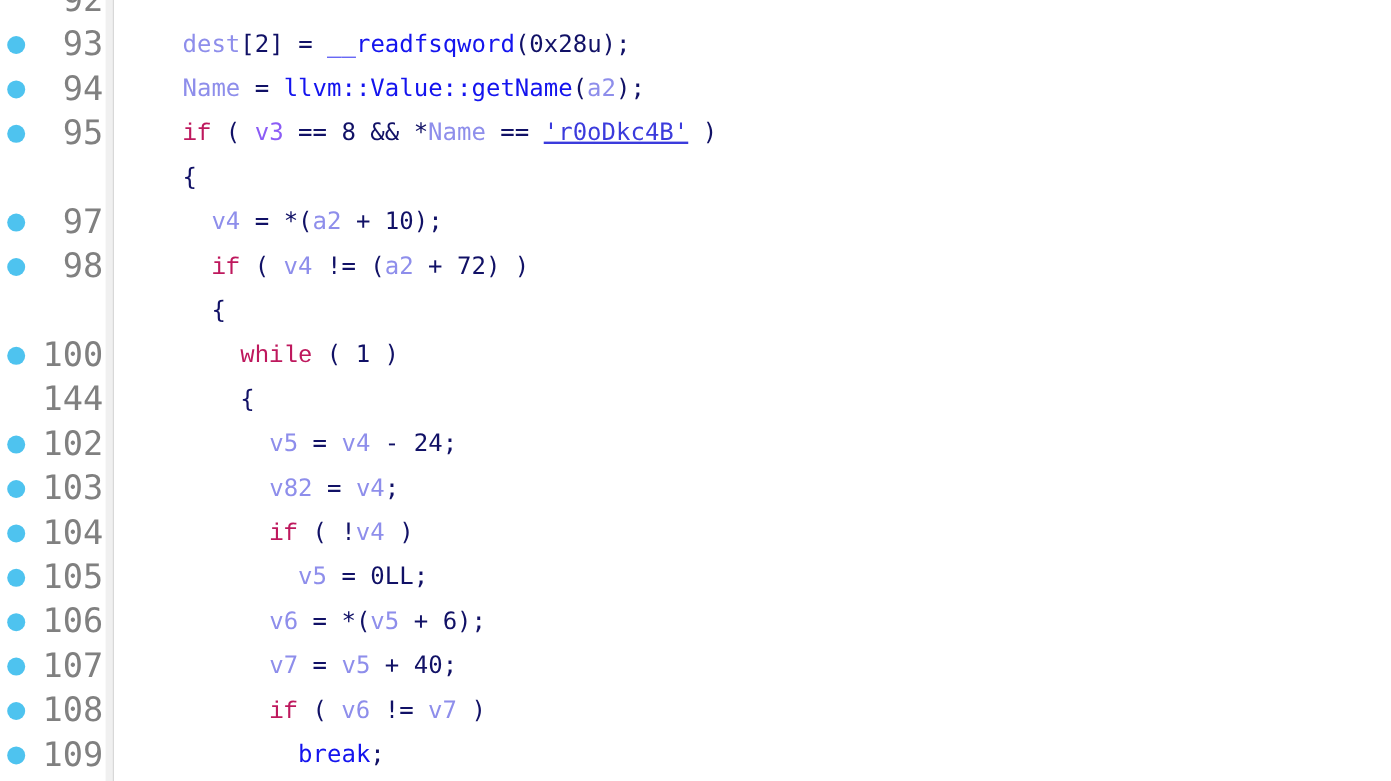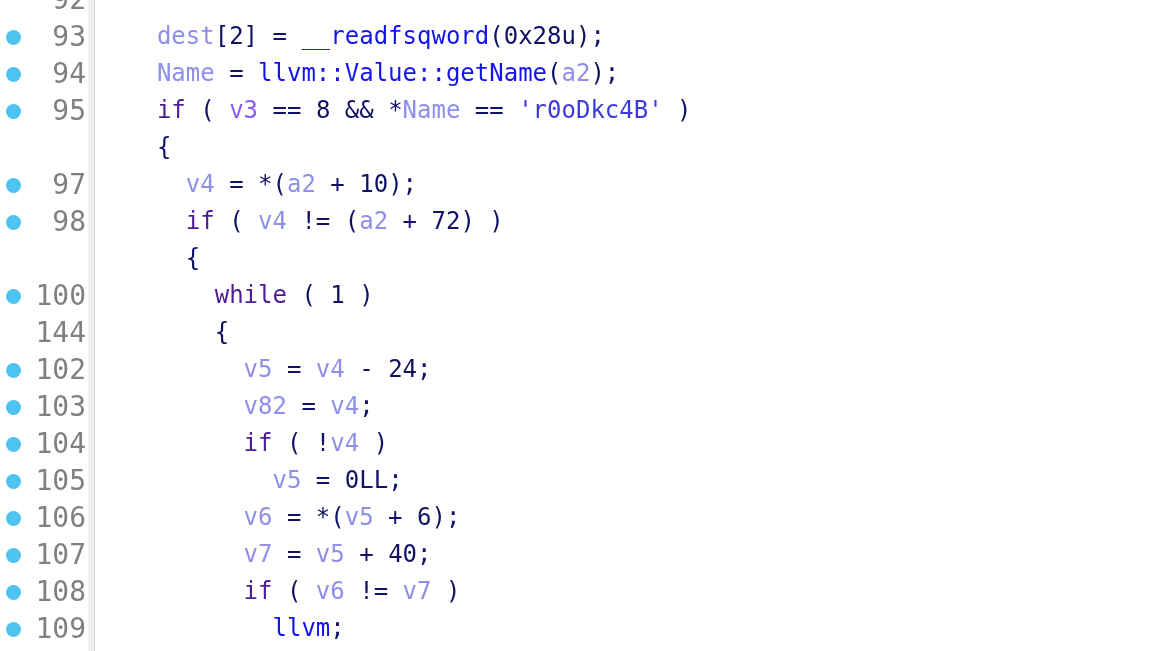--- a/index.html
+++ b/index.html
@@ -83,33 +83,33 @@
     font-size: 28px;
     line-height: 37px;
     letter-spacing: 0px;
   }
 
   .code {
     position: absolute;
     left: 128px;
     top: 0;
     font-family: "DejaVu Sans Mono", monospace;
-    font-size: 24px;
+    font-size: 20px;
     line-height: 37px;
     white-space: pre;
   }
 
   
   .t-plain   { color: #111166; }   
-  .t-kw      { color: #4c1d95; }   
+  .t-kw      { color: #be185d; font-family: Liberation Mono, monospace; }   
   .t-flow    { color: #1414ee; }   
   .t-func    { color: #1414ee; }   
   .t-var     { color: #8e8eeb; }   
   .t-hl      { color: #8b5cf6; }   
-  .t-str     { color: #3b3bdc; }   
+  .t-str     { color: #3b3bdc; text-decoration: underline; }   
   .t-num     { color: #111166; }
 </style>
 </head>
 <body>
 
 <div id="editor">
 
   <div id="gutter">
     <div id="gutter-divider"></div>
     <div id="gutter-divider-line"></div>
@@ -126,16 +126,16 @@
       <div class="row" style="position: absolute; left: 0px; top: 240px; width: 1159px;"><span class="code"><span class="t-plain">    {</span></span></div>
       <div class="row" style="position: absolute; left: 0px; top: 277px; width: 1159px;"><span class="marker-dot" style="background: rgb(78, 195, 239);"></span><span class="line-no" style="color: rgb(128, 128, 128);">100</span><span class="code"><span class="t-plain">      </span><span class="t-kw">while</span><span class="t-plain"> ( </span><span class="t-num">1</span><span class="t-plain"> )</span></span></div>
       <div class="row" style="position: absolute; left: 0px; top: 314px; width: 1159px;"><span class="line-no" style="color: rgb(128, 128, 128);">144</span><span class="code"><span class="t-plain">      {</span></span></div>
       <div class="row" style="position: absolute; left: 0px; top: 351px; width: 1159px;"><span class="marker-dot" style="background: rgb(78, 195, 239);"></span><span class="line-no" style="color: rgb(128, 128, 128);">102</span><span class="code"><span class="t-plain">        </span><span class="t-var">v5</span><span class="t-plain"> = </span><span class="t-var">v4</span><span class="t-plain"> - </span><span class="t-num">24</span><span class="t-plain">;</span></span></div>
       <div class="row" style="position: absolute; left: 0px; top: 388px; width: 1159px;"><span class="marker-dot" style="background: rgb(78, 195, 239);"></span><span class="line-no" style="color: rgb(128, 128, 128);">103</span><span class="code"><span class="t-plain">        </span><span class="t-var">v82</span><span class="t-plain"> = </span><span class="t-var">v4</span><span class="t-plain">;</span></span></div>
       <div class="row" style="position: absolute; left: 0px; top: 425px; width: 1159px;"><span class="marker-dot" style="background: rgb(78, 195, 239);"></span><span class="line-no" style="color: rgb(128, 128, 128);">104</span><span class="code"><span class="t-plain">        </span><span class="t-kw">if</span><span class="t-plain"> ( !</span><span class="t-var">v4</span><span class="t-plain"> )</span></span></div>
       <div class="row" style="position: absolute; left: 0px; top: 462px; width: 1159px;"><span class="marker-dot" style="background: rgb(78, 195, 239);"></span><span class="line-no" style="color: rgb(128, 128, 128);">105</span><span class="code"><span class="t-plain">          </span><span class="t-var">v5</span><span class="t-plain"> = </span><span class="t-num">0LL</span><span class="t-plain">;</span></span></div>
       <div class="row" style="position: absolute; left: 0px; top: 499px; width: 1159px;"><span class="marker-dot" style="background: rgb(78, 195, 239);"></span><span class="line-no" style="color: rgb(128, 128, 128);">106</span><span class="code"><span class="t-plain">        </span><span class="t-var">v6</span><span class="t-plain"> = *(</span><span class="t-var">v5</span><span class="t-plain"> + </span><span class="t-num">6</span><span class="t-plain">);</span></span></div>
       <div class="row" style="position: absolute; left: 0px; top: 536px; width: 1159px;"><span class="marker-dot" style="background: rgb(78, 195, 239);"></span><span class="line-no" style="color: rgb(128, 128, 128);">107</span><span class="code"><span class="t-plain">        </span><span class="t-var">v7</span><span class="t-plain"> = </span><span class="t-var">v5</span><span class="t-plain"> + </span><span class="t-num">40</span><span class="t-plain">;</span></span></div>
       <div class="row" style="position: absolute; left: 0px; top: 573px; width: 1159px;"><span class="marker-dot" style="background: rgb(78, 195, 239);"></span><span class="line-no" style="color: rgb(128, 128, 128);">108</span><span class="code"><span class="t-plain">        </span><span class="t-kw">if</span><span class="t-plain"> ( </span><span class="t-var">v6</span><span class="t-plain"> != </span><span class="t-var">v7</span><span class="t-plain"> )</span></span></div>
-      <div class="row" style="position: absolute; left: 0px; top: 610px; width: 1159px;"><span class="marker-dot" style="background: rgb(78, 195, 239);"></span><span class="line-no" style="color: rgb(128, 128, 128);">109</span><span class="code"><span class="t-plain">          </span><span class="t-flow">llvm</span><span class="t-plain">;</span></span></div>
+      <div class="row" style="position: absolute; left: 0px; top: 610px; width: 1159px;"><span class="marker-dot" style="background: rgb(78, 195, 239);"></span><span class="line-no" style="color: rgb(128, 128, 128);">109</span><span class="code"><span class="t-plain">          </span><span class="t-flow">break</span><span class="t-plain">;</span></span></div>
     </div>
 
 </div>
 
 </body></html>

